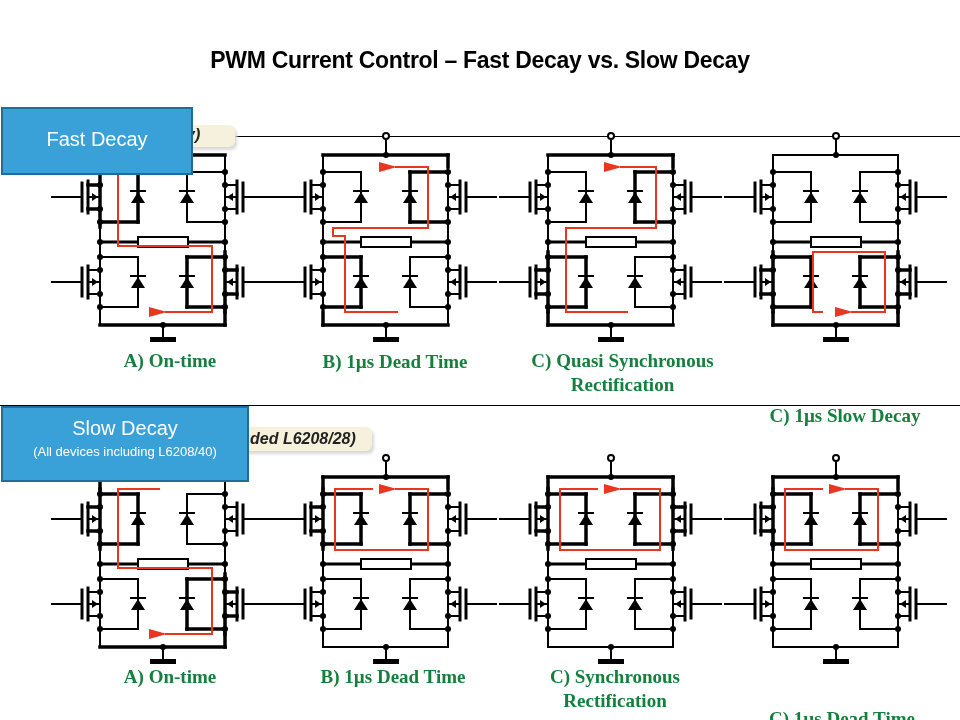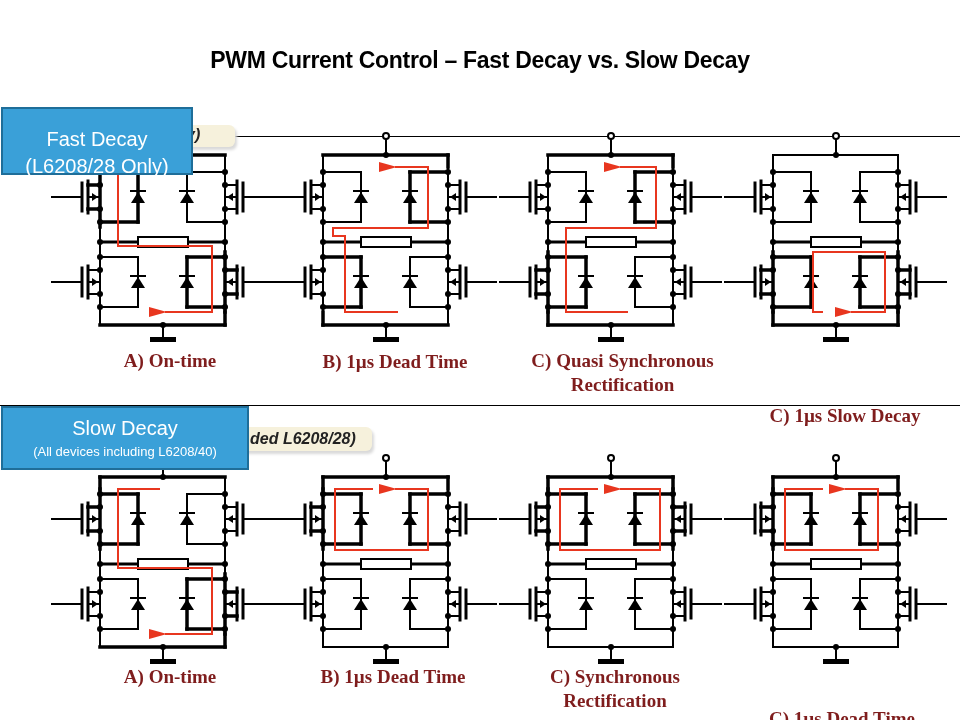--- a/index.html
+++ b/index.html
@@ -4,42 +4,41 @@
 <style>
   html, body { margin: 0; padding: 0; background: #ffffff; }
   body { width: 960px; height: 720px; position: relative; overflow: hidden; font-family: "Liberation Sans", sans-serif; }
   .title { position: absolute; left: 0; top: 47px; width: 960px; text-align: center; font-family: "Liberation Sans", sans-serif; font-weight: bold; font-size: 23px; color: #000; letter-spacing: -0.3px; }
   .divider { position: absolute; left: 0; width: 960px; height: 1px; background: #000; }
   .mode-box { position: absolute; background: #3aa0d8; border: 2px solid #1f6e99; color: #fff; text-align: center; font-family: "Liberation Sans", sans-serif; box-sizing: border-box; z-index: 5; }
   .mode-box .main { display: block; }
   .mode-box .sub { display: block; }
   .hidden-tag { position: absolute; background: #f6f1dc; border-radius: 6px; box-shadow: 2px 3px 3px #d9d9d9; font-family: "Liberation Sans", sans-serif; font-weight: bold; font-style: italic; color: #222; font-size: 16px; overflow: hidden; white-space: nowrap; z-index: 2; }
   svg.circuit { position: absolute; overflow: visible; }
-  .caption { position: absolute; font-family: "Liberation Serif", serif; font-weight: bold; font-size: 19px; color: #7f1d1d; text-align: center; line-height: 24px; white-space: nowrap; }
+  .caption { position: absolute; font-family: "Liberation Serif", serif; font-weight: bold; font-size: 19px; color: #15803d; text-align: center; line-height: 24px; white-space: nowrap; }
 </style>
 </head>
 <body>
 
 <div class="title">PWM Current Control – Fast Decay vs. Slow Decay</div>
 
 <div class="divider" style="top:136px;left:200px;width:760px;"></div>
 <div class="divider" style="top:405px;"></div>
 
 <div class="hidden-tag" style="left:150px;top:125px;width:85px;height:22px;padding-left:36px;box-sizing:border-box;line-height:20px;">
   <span>y)</span>
 </div>
 <div class="mode-box" style="left:1px;top:87px;width:192px;height:68px;padding-top:17px;margin-top:20px;">
   <span class="main" style="font-size:20px;line-height:26px;">Fast Decay</span>
-  <span class="sub" style="font-size:20px;line-height:28px;">(L6208/28 Only)</span>
 </div>
 
 <div class="hidden-tag" style="left:230px;top:427px;width:142px;height:24px;padding-left:20px;box-sizing:border-box;line-height:24px;">
   <span>ded L6208/28)</span>
 </div>
-<div class="mode-box" style="left:1px;top:406px;width:248px;height:64px;padding-top:6px;">
+<div class="mode-box" style="left:1px;top:406px;width:248px;height:76px;padding-top:6px;">
   <span class="main" style="font-size:20px;line-height:28px;">Slow Decay</span>
   <span class="sub" style="font-size:13px;line-height:20px;">(All devices including L6208/40)</span>
 </div>
 
 <svg class="circuit" id="c0" style="left:60px;top:130px;" width="220" height="200">
     <line x1="103" y1="8" x2="103" y2="25" stroke="#000" stroke-width="2" stroke-linecap="square"></line>
     <circle cx="103" cy="6" r="3" fill="#fff" stroke="#000" stroke-width="2"></circle>
     <line x1="40" y1="25" x2="165" y2="25" stroke="#000" stroke-width="3.5" stroke-linecap="square"></line>
     <circle cx="103" cy="25" r="3" fill="#000"></circle>
     <line x1="40" y1="25" x2="40" y2="37" stroke="#000" stroke-width="3.5" stroke-linecap="square"></line>

